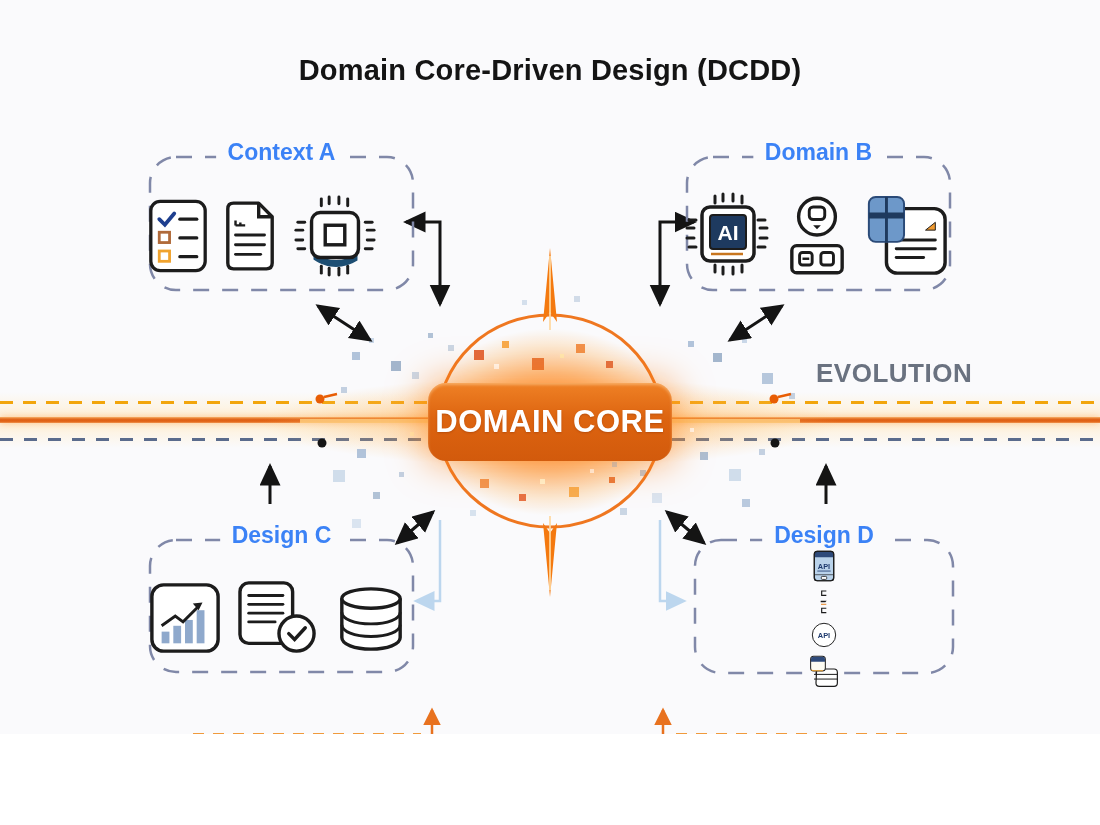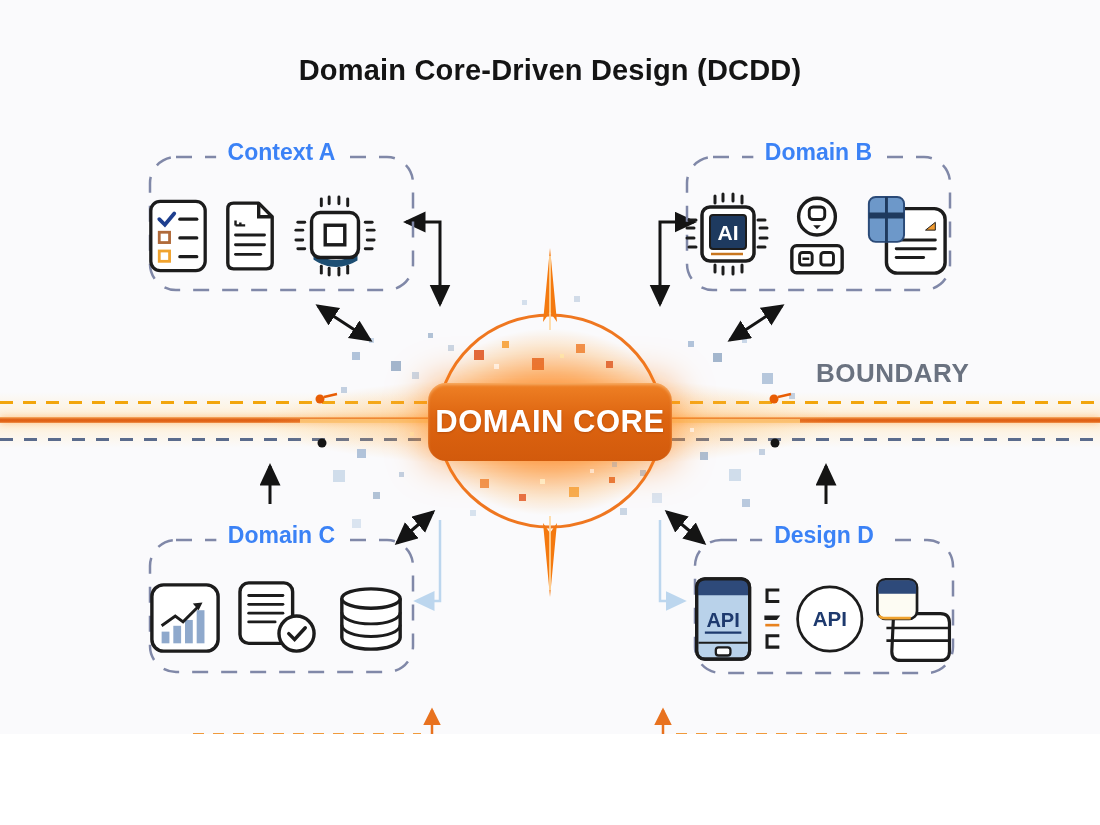--- a/index.html
+++ b/index.html
@@ -38,21 +38,21 @@
     display:flex;align-items:center;justify-content:center;color:#fff;font-size:31px;font-weight:800;
     letter-spacing:.5px;box-shadow:0 0 34px 6px rgba(255,130,20,.5), inset 0 2px 3px rgba(255,205,150,.55);
     text-shadow:0 1px 2px rgba(120,40,0,.35);z-index:6;}
   
   .ctx{position:absolute;z-index:7;}
   .ctx-border{position:absolute;left:0;top:0;}
   .ctx-label{position:absolute;top:-16px;left:50%;transform:translateX(-50%);background:#fafafc;
     padding:0 12px;font-size:23px;font-weight:700;color:#3b82f6;white-space:nowrap;}
   .ctx-icons{position:absolute;left:0;top:12px;width:100%;height:100%;display:flex;
     align-items:center;gap:14px;}
-  .ctx-icons.tight{gap:7px;}
+  .ctx-icons.tight{gap:7px;flex-direction:column;}
   svg text{font-family:"Liberation Sans","DejaVu Sans",sans-serif;}
   .overlay{position:absolute;left:0;top:0;z-index:5;pointer-events:none;}
   .dust{position:absolute;left:0;top:0;width:100%;height:100%;z-index:5;pointer-events:none;}
   .dust i{position:absolute;display:block;}
 </style>
 </head>
 <body>
 
 <div class="canvas">
 
@@ -62,21 +62,21 @@
   <div class="line-dash-orange"></div>
   <div class="line-solid"></div>
   <div class="line-dash-slate"></div>
   <div class="enf-dash left"></div>
   <div class="enf-dash right"></div>
 
   <div class="glow-wide"></div>
   <div class="glow-core"></div>
   <div class="glow-bright"></div>
 
-  <div class="side-label" style="left:816px;top:358px;">BOUNDARY</div>
+  <div class="side-label" style="left:816px;top:358px;">EVOLUTION</div>
 
   <div class="dust">
     <i style="left:352px;top:352px;width:8px;height:8px;background:#a9bdd6;opacity:.9"></i>
     <i style="left:369px;top:338px;width:5px;height:5px;background:#c3d3e5;opacity:.9"></i>
     <i style="left:391px;top:361px;width:10px;height:10px;background:#93a9c4;opacity:.85"></i>
     <i style="left:341px;top:387px;width:6px;height:6px;background:#b5c6da;opacity:.8"></i>
     <i style="left:428px;top:333px;width:5px;height:5px;background:#9fb4cc;opacity:.8"></i>
     <i style="left:412px;top:372px;width:7px;height:7px;background:#c3d3e5;opacity:.9"></i>
     <i style="left:357px;top:449px;width:9px;height:9px;background:#a9bdd6;opacity:.9"></i>
     <i style="left:333px;top:470px;width:12px;height:12px;background:#c8d7e8;opacity:.85"></i>
@@ -261,21 +261,21 @@
         <line x1="8" y1="23" x2="44" y2="23" stroke="#1e3a5f" stroke-width="6"></line>
         <line x1="26" y1="4" x2="26" y2="50" stroke="#1e3a5f" stroke-width="3"></line>
       </svg>
     </div>
   </div>
 
   <div class="ctx" style="left:148px;top:538px;width:267px;height:136px;">
     <svg class="ctx-border" width="267" height="136">
         <rect x="2" y="2" width="263" height="132" rx="26" fill="none" stroke="#8088a8" stroke-width="2.5" stroke-dasharray="16 13"></rect>
       </svg>
-    <div class="ctx-label">Domain C</div>
+    <div class="ctx-label">Design C</div>
     <div class="ctx-icons">
       <svg width="74" height="74" viewBox="0 0 76 76">
         <rect x="4" y="4" width="68" height="68" rx="12" fill="#fff" stroke="#1c1c1c" stroke-width="3.5"></rect>
         <rect x="14" y="52" width="8" height="12" fill="#8fa9cc"></rect>
         <rect x="26" y="46" width="8" height="18" fill="#8fa9cc"></rect>
         <rect x="38" y="40" width="8" height="24" fill="#8fa9cc"></rect>
         <rect x="50" y="30" width="8" height="34" fill="#8fa9cc"></rect>
         <path d="M14 46 l14-10 8 6 16-16" stroke="#1c1c1c" stroke-width="3" fill="none"></path>
         <path d="M56 22 l-10 1 6 7 z" fill="#1c1c1c"></path>
       </svg>

